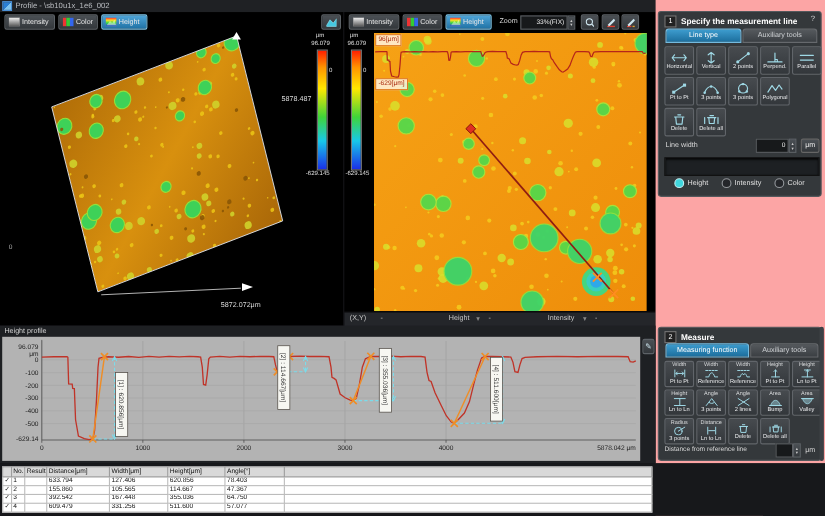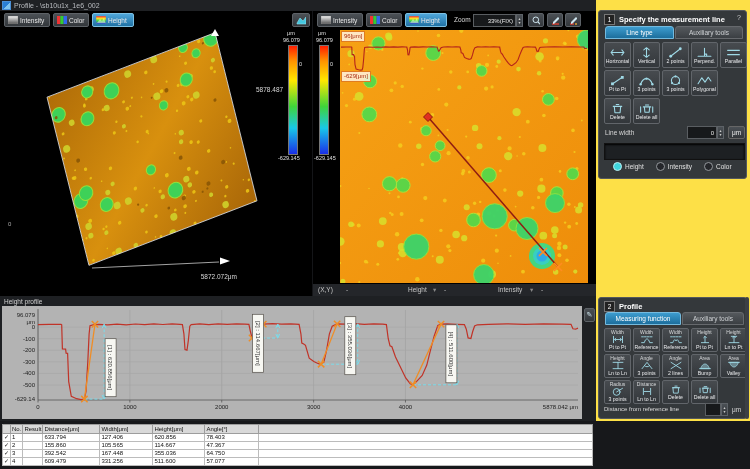--- a/index.html
+++ b/index.html
@@ -26,21 +26,21 @@
   .cbar{position:absolute;width:8px;height:108px;border:1px solid #777;
         background:linear-gradient(#ff1e00 0%,#ff9300 14%,#ffe800 32%,#3fd43a 56%,#18c8e8 76%,#1a2fe8 100%);}
   .cbl{position:absolute;font-size:5.5px;color:#e0e0e0;white-space:nowrap;}
   
   .ovl{position:absolute;font-size:6px;color:#a82a10;background:rgba(255,243,225,.85);
        border:1px solid #e07c20;padding:0 2px;line-height:9px;white-space:nowrap;}
   .statusbar{position:absolute;left:313px;top:283px;width:283px;height:13px;background:#24262a;
              border-top:1px solid #000;font-size:6.5px;color:#c8c8c8;}
   .statusbar span{position:absolute;top:2px;}
   
-  .rightcol{position:absolute;left:596px;top:0;width:154px;height:469px;background:#fde047;}
+  .rightcol{position:absolute;left:596px;top:0;width:154px;height:469px;background:#fca5a5;}
   .sidepanel{position:absolute;background:#34383b;border:1px solid #54585c;border-radius:3px;box-sizing:border-box;}
   .phead{position:absolute;display:flex;align-items:center;gap:4px;font-size:7.5px;color:#fff;font-weight:bold;}
   .pnum{width:9px;height:9px;border:1px solid #777;background:#222;display:flex;align-items:center;
         justify-content:center;font-size:6.5px;font-weight:normal;}
   .phelp{position:absolute;font-size:7px;color:#ccc;font-weight:normal;}
   .ptab{position:absolute;height:13px;display:flex;align-items:center;justify-content:center;
         font-size:6.5px;color:#cfd2d5;background:linear-gradient(#55595d,#3b3f43);
         border:1px solid #66696d;border-radius:3px 3px 0 0;box-sizing:border-box;}
   .ptab.active{background:linear-gradient(#3d9cce,#1c6e9d);color:#fff;border-color:#74bade;}
   .btnrow{position:absolute;display:flex;gap:2px;}
@@ -716,21 +716,21 @@
           <label>
             <span class="radio"></span>
             <span>Color</span>
           </label>
         </div>
     </div>
 
     <div class="sidepanel" style="left:2px;top:297px;width:149px;height:122px;">
       <div class="phead" style="left:5px;top:3px;">
         <span class="pnum">2</span>
-        <span>Profile</span>
+        <span>Measure</span>
       </div>
       <div class="ptab active" style="left:6px;top:14px;width:76px;">Measuring function</div>
       <div class="ptab" style="left:83px;top:14px;width:62px;">Auxiliary tools</div>
       <div class="btnrow" style="left:5px;top:30px;" id="p2row0">
           <div class="gbtn gbtn2">
             <div class="gtop">Width</div>
             <span class="gicon">
               <svg viewBox="0 0 14 10">
                 <path d="M2 1.5v7M12 1.5v7M3.5 5h7M4.5 3.5 3 5l1.5 1.5M9.5 3.5 11 5l-1.5 1.5" class="s"></path>
               </svg>

